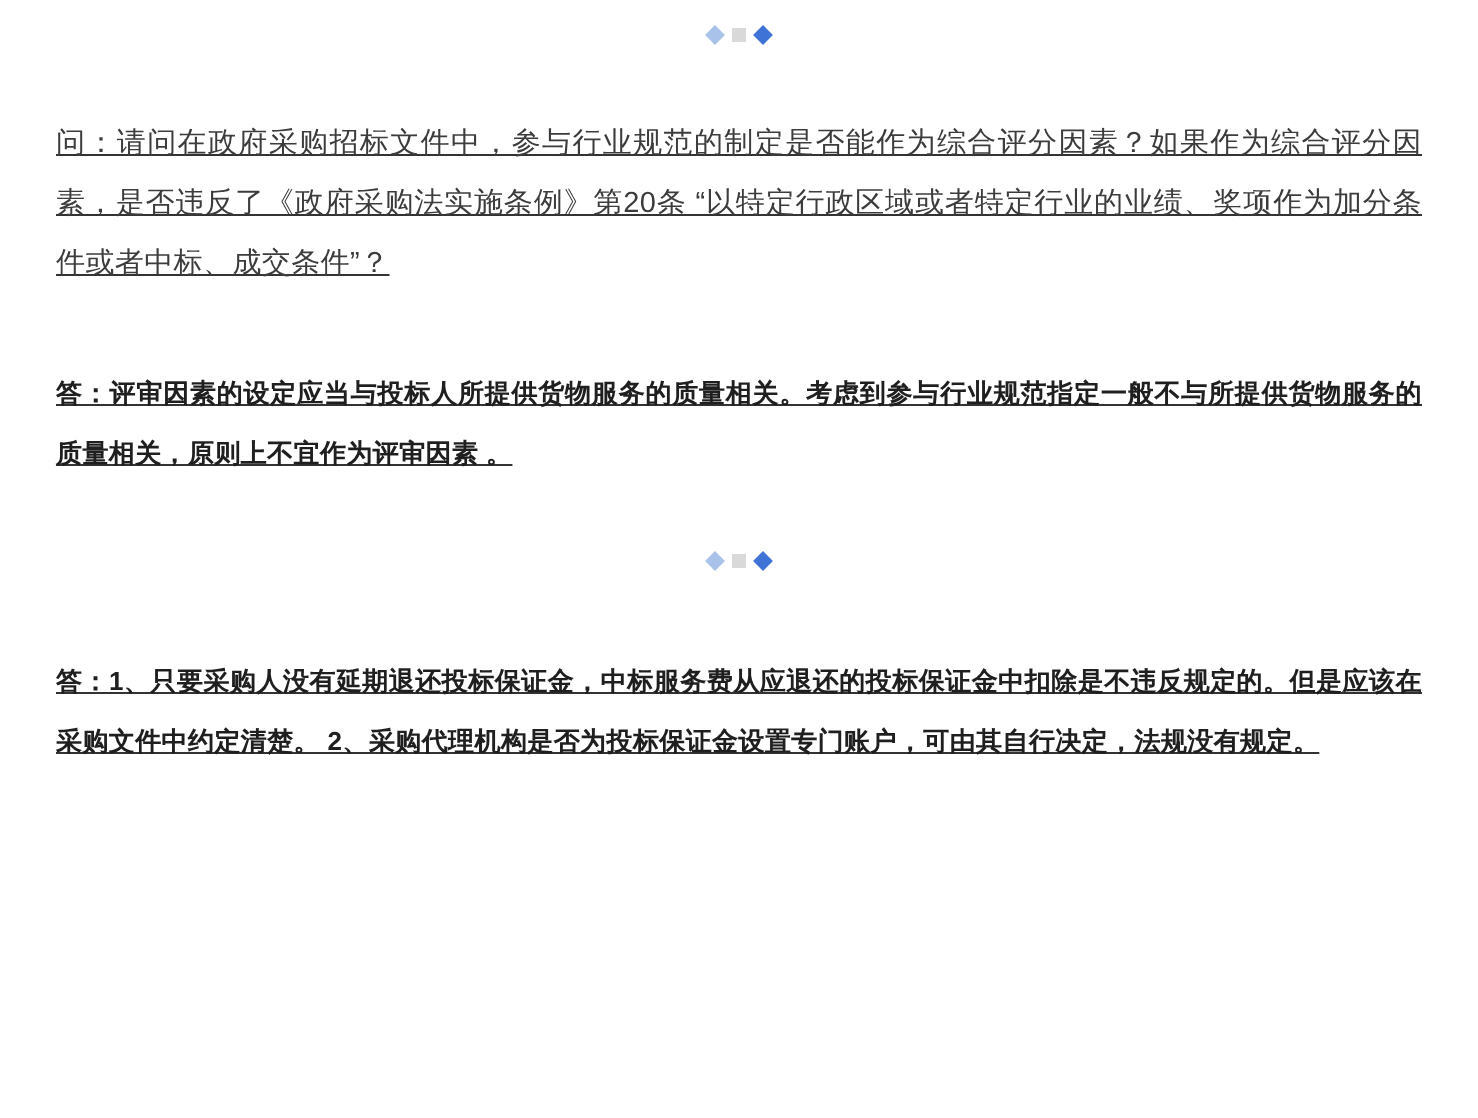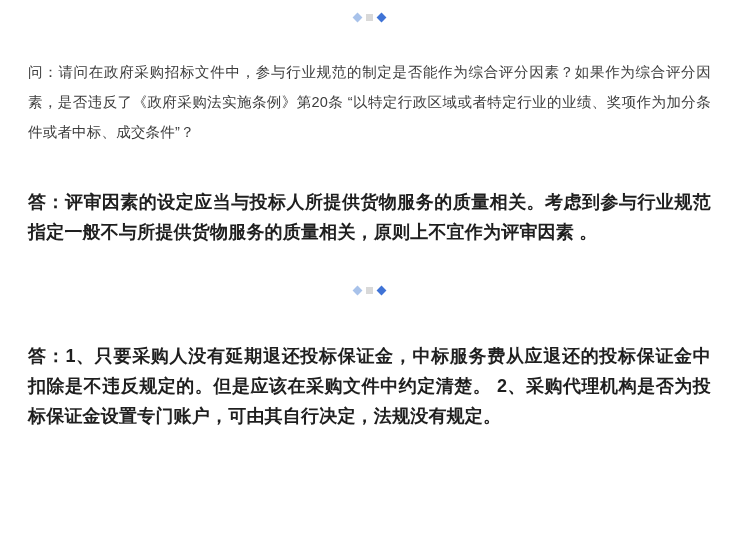--- a/index.html
+++ b/index.html
@@ -39,30 +39,31 @@
   }
   .divider .sq {
     width: 7px;
     height: 7px;
     background: #d9d9d9;
   }
 
   .qa-block {
     padding: 0 28px;
     box-sizing: border-box;
+    text-decoration: underline;
   }
   .q-text {
     font-size: 14.5px;
     line-height: 30px;
     color: #3c3c3c;
     letter-spacing: 0.2px;
     text-align: justify;
   }
   .a-text {
-    font-size: 18px;
+    font-size: 13px;
     line-height: 30px;
     color: #1f1f1f;
     font-weight: bold;
     letter-spacing: 0.2px;
     text-align: justify;
   }
   .gap-sm { height: 8px; }
   .gap-md { height: 14px; }
   .divider-top { margin-top: 6px; }
 </style>

